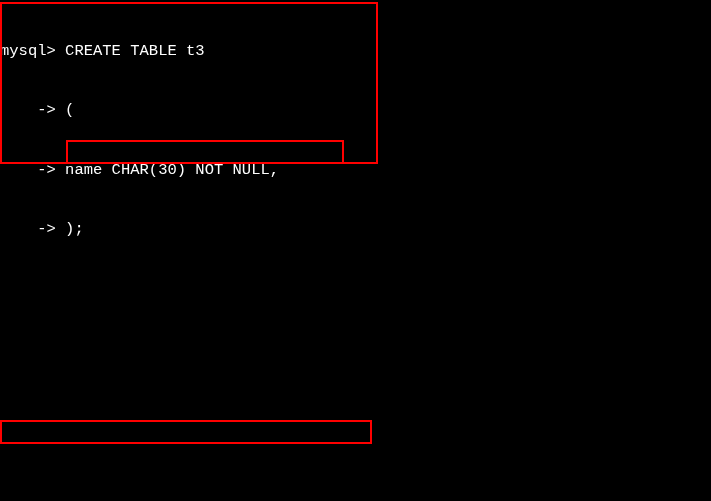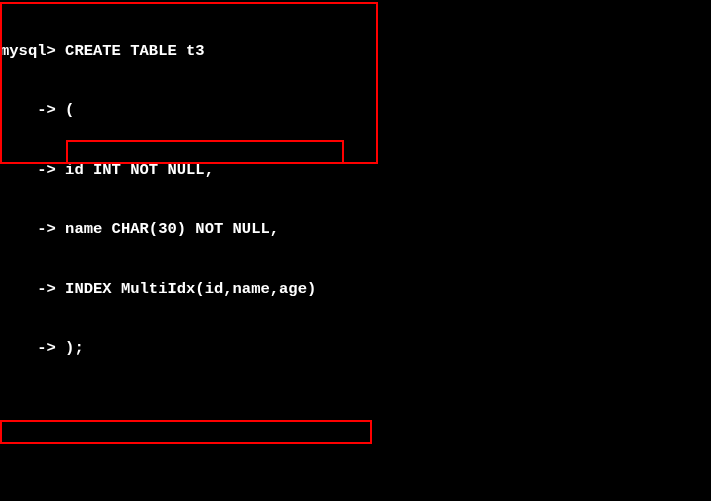--- a/index.html
+++ b/index.html
@@ -14,21 +14,20 @@
     height: 501px;
     overflow: hidden;
   }
   .term {
     padding: 2px 0 0 0;
     white-space: pre;
     position: relative;
   }
   .line {
     white-space: pre;
-    font-weight: bold;
   }
   .hlbox {
     position: absolute;
     border: 2px solid #ff0000;
     pointer-events: none;
     box-sizing: border-box;
   }
   .box1 {
     top: 2px;
     left: 0px;
@@ -47,23 +46,21 @@
     width: 372px;
     height: 24px;
   }
 </style>
 </head>
 <body>
 
 <div class="term">
   <div class="line">mysql&gt; CREATE TABLE t3</div>
   <div class="line">    -&gt; (</div>
-  <div class="line">    -&gt; id INT NOT NULL,</div>
   <div class="line">    -&gt; name CHAR(30) NOT NULL,</div>
-  <div class="line">    -&gt; INDEX MultiIdx(id,name,age)</div>
   <div class="line">    -&gt; );</div>
   
   <div class="line"></div>
   
   
   
   
   
   
   

